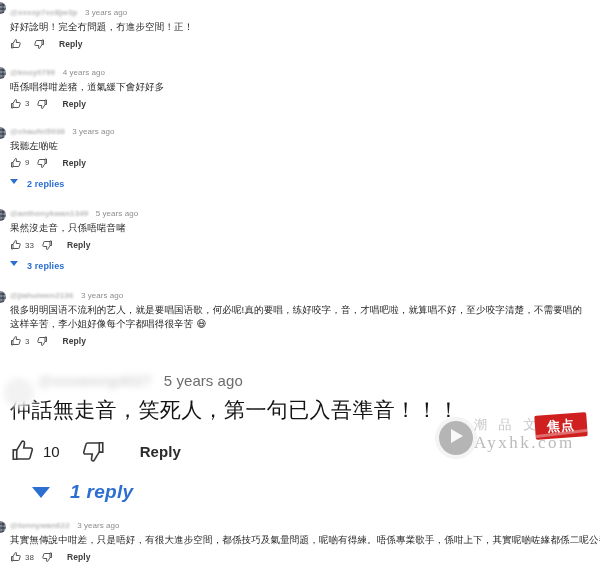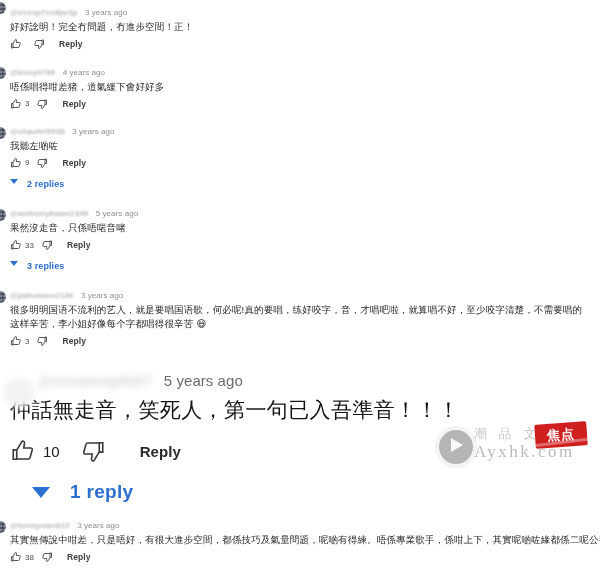--- a/index.html
+++ b/index.html
@@ -196,30 +196,31 @@
     border-left: 9px solid transparent;
     border-right: 9px solid transparent;
     border-top: 11px solid #2c6fd1;
     margin-right: 20px;
   }
   .featured-replies .rtext {
     font-size: 19px;
     font-weight: bold;
     color: #2c6fd1;
     letter-spacing: .3px;
+    font-style: italic;
   }
 
   
   .top-block { padding-top: 6px; }
 
   
   .watermark {
     position: absolute;
     right: 0;
-    bottom: 0;
+    bottom: 9px;
     width: 170px;
     height: 58px;
     pointer-events: none;
   }
   .wm-play {
     position: absolute;
     left: 6px;
     top: 18px;
     width: 34px;
     height: 34px;

